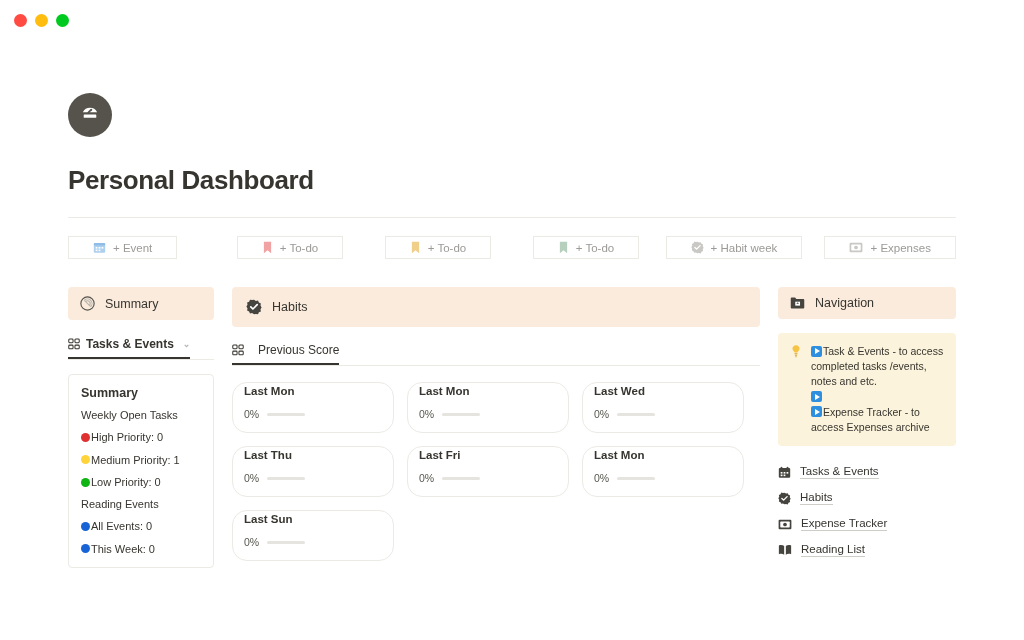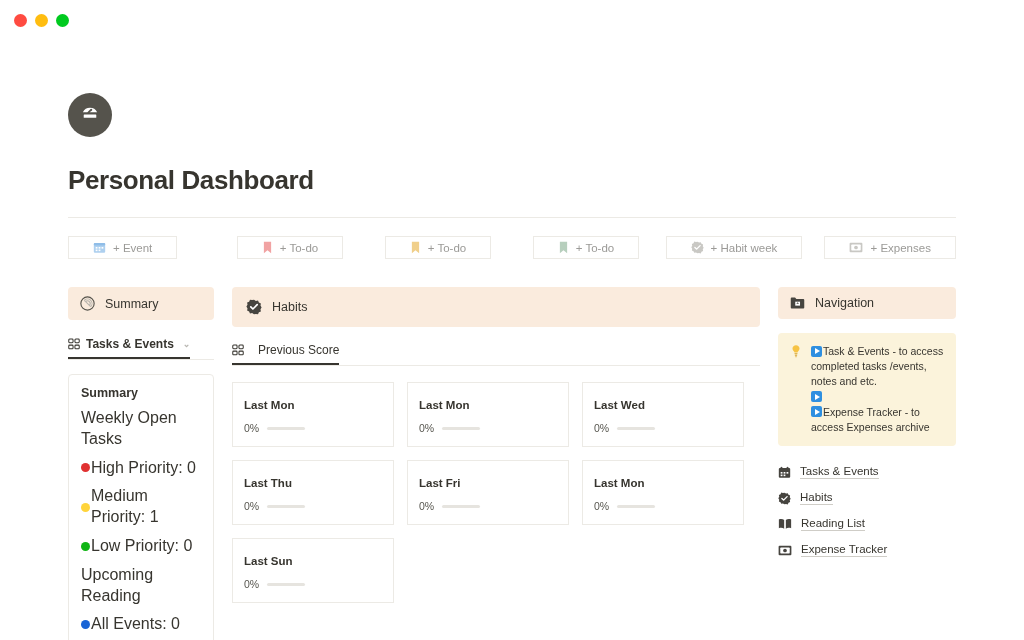--- a/index.html
+++ b/index.html
@@ -124,40 +124,40 @@
   
   .card {
     border: 1px solid #eceae5;
     border-radius: 4px;
     background: #fff;
     padding: 11px 12px;
     margin-top: 14px;
   }
   .card-title { font-size: 12.5px; font-weight: 700; color: #37352f; }
   .card-line {
-    font-size: 16px; color: #37352f;
+    font-size: 11px; color: #37352f;
     margin-top: 8px; display: flex; align-items: center;
     line-height: 1.3;
   }
   .bullet {
     width: 9px; height: 9px; border-radius: 50%;
     display: inline-block; flex: none; margin-right: 1px;
   }
 
   
   .habit-grid {
     display: flex; flex-wrap: wrap; gap: 13px;
     margin-top: 16px;
   }
   .habit-card {
     width: 162px;
     border: 1px solid #eceae5;
-    border-radius: 0;
+    border-radius: 15px;
     background: #fff;
-    padding: 16px 11px 12px 11px;
+    padding: 2px 11px 12px 11px;
   }
   .habit-name { font-size: 11.5px; font-weight: 700; color: #37352f; }
   .habit-prog { display: flex; align-items: center; gap: 8px; margin-top: 11px; }
   .habit-pct { font-size: 10.5px; color: #57564f; }
   .habit-bar {
     width: 38px; height: 3px; border-radius: 2px;
     background: #e6e4df;
   }
 
   
@@ -348,21 +348,21 @@
         <div class="card-line">
           <span class="bullet" style="background:#ffd43b"></span>
           <span>Medium Priority: 1</span>
         </div>
         <div class="card-line">
           <span class="bullet" style="background:#10b514"></span>
           <span>Low Priority: 0</span>
         </div>
 
         <div class="card-line">
-          <span>Upcoming Reading</span>
+          <span>Reading Events</span>
         </div>
 
         <div class="card-line">
           <span class="bullet" style="background:#1864d6"></span>
           <span>All Events: 0</span>
         </div>
         <div class="card-line">
           <span class="bullet" style="background:#1864d6"></span>
           <span>This Week: 0</span>
         </div>
@@ -511,38 +511,38 @@
             <svg width="13" height="13" viewBox="0 0 16 16">
               <path d="M8 0.8l1.9 1.1 2.1-.4.9 2 2 .9-.4 2.1 1.1 1.9-1.1 1.9.4 2.1-2 .9-.9 2-2.1-.4L8 15.2l-1.9-1.1-2.1.4-.9-2-2-.9.4-2.1L.4 7.6l1.1-1.9-.4-2.1 2-.9.9-2 2.1.4z" fill="#46443f"></path>
               <path d="M4.8 7.9l2.1 2.1 4.3-4.3" stroke="#ffffff" stroke-width="1.7" fill="none" stroke-linecap="round" stroke-linejoin="round"></path>
             </svg>
           </span>
           <span class="lbl">Habits</span>
         </div>
 
         <div class="nav-item">
           <span>
+            <svg width="14" height="11" viewBox="0 0 16 12">
+              <rect x="0.7" y="0.7" width="14.6" height="10.6" rx="1.1" fill="#46443f"></rect>
+              <rect x="2.6" y="2.5" width="10.8" height="7" rx="0.8" fill="#ffffff"></rect>
+              <circle cx="8" cy="6" r="2.1" fill="#46443f"></circle>
+            </svg>
+          </span>
+          <span class="lbl">Expense Tracker</span>
+        </div>
+
+        <div class="nav-item">
+          <span>
             <svg width="14" height="12" viewBox="0 0 16 13">
               <path d="M1 1.3c1.9-.6 4.2-.6 6.2.5v10c-2-1.1-4.3-1.1-6.2-.5z" fill="#46443f"></path>
               <path d="M15 1.3c-1.9-.6-4.2-.6-6.2.5v10c2-1.1 4.3-1.1 6.2-.5z" fill="#46443f"></path>
               <rect x="7.4" y="1.3" width="1.2" height="10.5" fill="#ffffff"></rect>
             </svg>
           </span>
           <span class="lbl">Reading List</span>
         </div>
 
-        <div class="nav-item">
-          <span>
-            <svg width="14" height="11" viewBox="0 0 16 12">
-              <rect x="0.7" y="0.7" width="14.6" height="10.6" rx="1.1" fill="#46443f"></rect>
-              <rect x="2.6" y="2.5" width="10.8" height="7" rx="0.8" fill="#ffffff"></rect>
-              <circle cx="8" cy="6" r="2.1" fill="#46443f"></circle>
-            </svg>
-          </span>
-          <span class="lbl">Expense Tracker</span>
-        </div>
-
       </div>
     </div>
 
   </div>
  </div>
 </div>
 
 </body></html>

